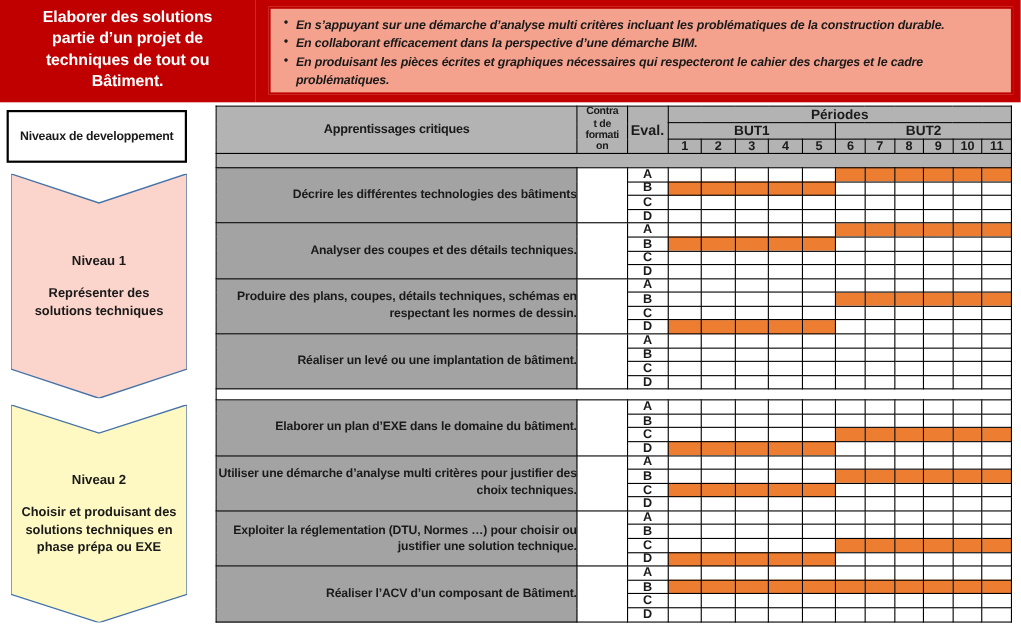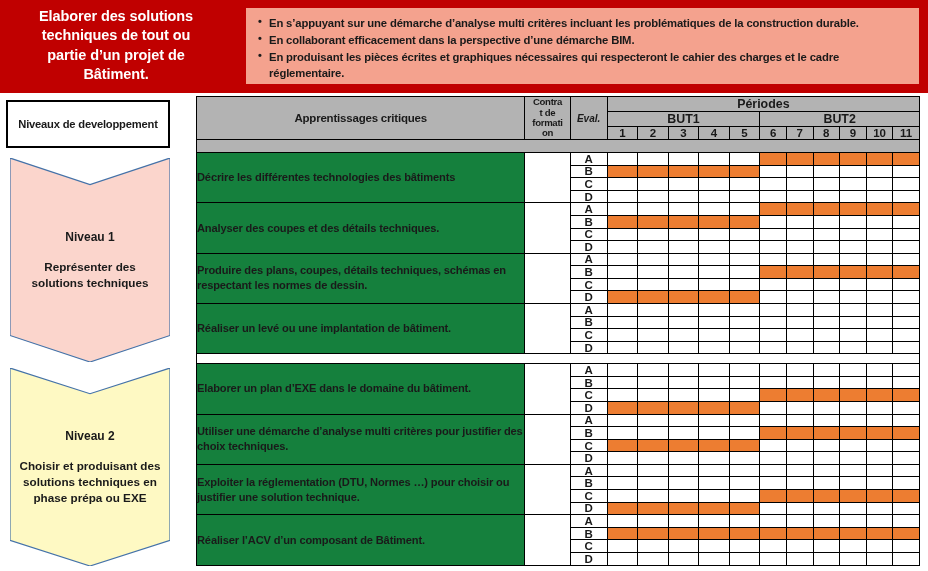--- a/index.html
+++ b/index.html
@@ -22,20 +22,21 @@
     display: flex; align-items: center; justify-content: center;
     padding: 2px 6px 4px 6px;
     letter-spacing: -0.1px;
   }
   .hdr-title .t-strong { font-weight: bold; }
 
   .hdr-band {
     position: absolute; left: 232px; top: 0; width: 696px; height: 93px;
     background: #C00000;
     padding: 6px 7px 7px 12px;
+    font-style: italic;
   }
   .hdr-bullets {
     width: 100%; height: 100%;
     background: #F4A28E;
     border: 2px solid #C00000;
     padding: 7px 10px 5px 12px;
   }
   .hdr-bullets ul { margin: 0; padding: 0; list-style: none; }
   .hdr-bullets li {
     position: relative;
@@ -85,38 +86,38 @@
   }
   #grid td, #grid th {
     padding: 0; margin: 0;
     border: 1px solid #000;
     font-weight: bold;
     color: #1a1a1a;
   }
   .hd { background: #B3B3B3; text-align: center; }
   .hd-app { font-size: 11.5px; letter-spacing: -0.2px; }
   .hd-contrat { font-size: 9.6px; line-height: 1.08; letter-spacing: -0.3px; }
-  .hd-eval { font-size: 10px; font-style: italic; }
+  .hd-eval { font-size: 13px; }
   .hd-per { font-size: 12.4px; }
   .hd-but { font-size: 12.4px; }
   .hd-num { font-size: 11.5px; }
   .spacer-row td { background: #B3B3B3; height: 12px; border-top: 2px solid #000; border-bottom: 2px solid #000;}
 
   .gaprow td {
     background: #ffffff;
     border-left: none; border-right: none;
     border-top: 2px solid #000; border-bottom: 2px solid #000;
     height: 9px;
   }
   .gaprow td.nb { border: none; background: #fff; }
 
   .ac-cell {
-    background: #15803d;
+    background: #a3a3a3;
     font-size: 11.1px; font-weight: normal;
-    text-align: left; padding: 0 6px 0 26px;
+    text-align: right; padding: 0 6px 0 26px;
     letter-spacing: -0.15px; line-height: 1.35;
     border-left: 2px solid #000; border-right: 1px solid #000;
   }
   .contrat-cell { background: #fff; border-right: 2px solid #000; }
   .eval-cell {
     background: #fff; text-align: center;
     font-size: 11.5px; font-weight: bold;
     border-bottom: 1px dashed #000;
     border-left: 1px solid #000; border-right: 2px solid #000;
     height: 11.5px; line-height: 10px;
@@ -139,32 +140,32 @@
   tr.blockbot > td { border-bottom: 2px solid #000; }
 </style>
 </head>
 <body>
 
 <div id="root">
 
   <div class="hdr-title">
     <div id="titleText">
         <div><span class="t-strong">Elaborer des solutions</span></div>
+        <div>partie d’un projet de</div>
         <div>techniques de tout ou</div>
-        <div>partie d’un projet de</div>
         <div>Bâtiment.</div>
       </div>
   </div>
 
   <div class="hdr-band">
     <div class="hdr-bullets">
       <ul id="bulletList">
           <li>En s’appuyant sur une démarche d’analyse multi critères incluant les problématiques de la construction durable.</li>
           <li>En collaborant efficacement dans la perspective d’une démarche BIM.</li>
-          <li>En produisant les pièces écrites et graphiques nécessaires qui respecteront le cahier des charges et le cadre réglementaire.</li>
+          <li>En produisant les pièces écrites et graphiques nécessaires qui respecteront le cahier des charges et le cadre problématiques.</li>
         </ul>
     </div>
   </div>
 
   <div class="lvl-box">
     <span>Niveaux de developpement</span>
   </div>
 
   <div class="chevron" id="chev1">
     <div class="chev-line1">Niveau 1</div>

